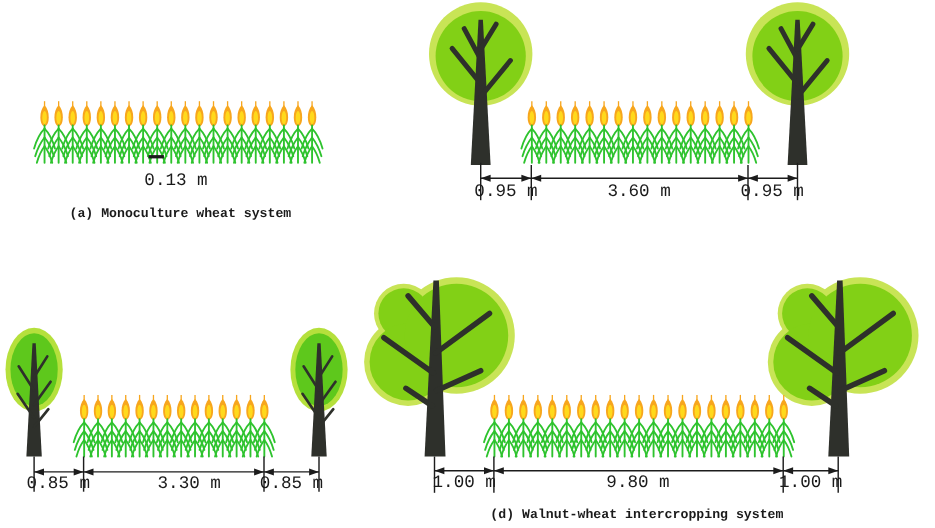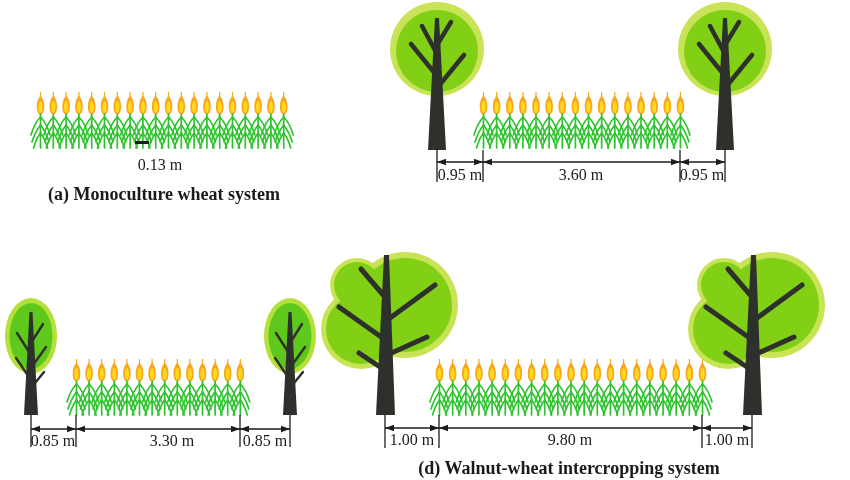--- a/index.html
+++ b/index.html
@@ -1,36 +1,36 @@
 <!DOCTYPE html>
 <html style="--background: #ffffff; --text-color: #1a1a1a; --line-color: #1c1c1c; --wheat-green: #2ec32e; --wheat-head-orange: #f7a61d; --wheat-head-yellow: #ffd91c; --canopy-green: #82d016; --canopy-halo: #c8e456; --jujube-green: #5ec81c; --jujube-halo: #b5e03c; --trunk-dark: #2e302b;"><head>
 <meta charset="utf-8">
 <style>
   html,body{margin:0;padding:0;background:#fff;}
   .canvas{
     position:relative;width:850px;height:480px;background:var(--background,#fff);
-    font-family:Liberation Serif, serif;color:var(--text-color,#1a1a1a);
+    font-family:Liberation Mono, monospace;color:var(--text-color,#1a1a1a);
     overflow:hidden;
   }
   .panel{position:absolute;}
   .panel-a{left:0;top:0;width:340px;height:230px;}
   .panel-c{left:340px;top:0;width:510px;height:230px;}
   .panel-b{left:0;top:240px;width:340px;height:240px;}
-  .panel-d{left:322px;top:230px;width:510px;height:250px;}
+  .panel-d{left:332px;top:230px;width:510px;height:250px;}
   svg{display:block;}
   svg.wheat-row{position:absolute;overflow:visible;}
   svg.tree{position:absolute;overflow:visible;}
   svg.dims{position:absolute;left:0;top:0;pointer-events:none;overflow:visible;}
   symbol{overflow:visible;}
   .dim-label{
     position:absolute;font-size:16px;line-height:17px;white-space:nowrap;
     transform:translateX(-50%);text-align:center;
   }
   .caption{
-    position:absolute;font-weight:700;font-size:18px;line-height:20px;white-space:nowrap;
+    position:absolute;font-weight:700;font-size:12px;line-height:20px;white-space:nowrap;
     transform:translateX(-50%);text-align:center;
   }
   .bracket{position:absolute;background:var(--line-color,#1c1c1c);}
   .defs-holder{position:absolute;width:0;height:0;}
 </style>
 </head>
 <body>
 
 <svg class="defs-holder" aria-hidden="true">
   <defs>

